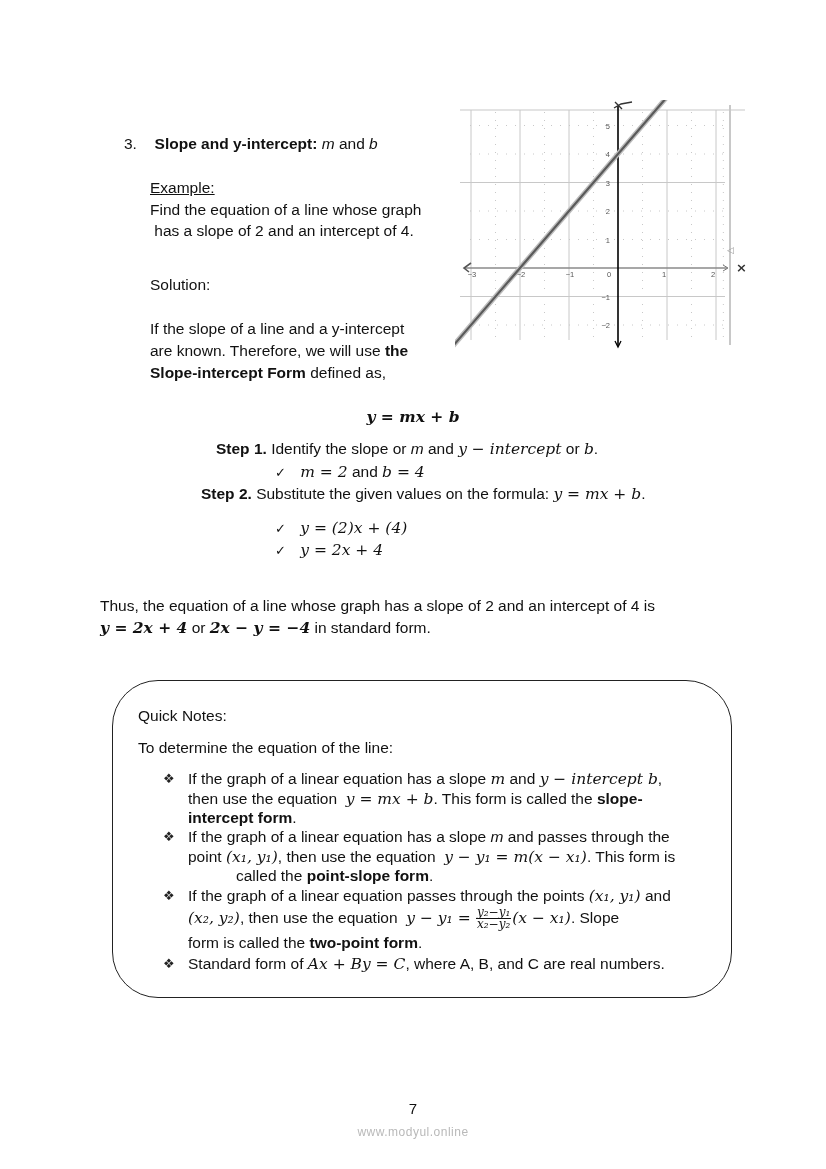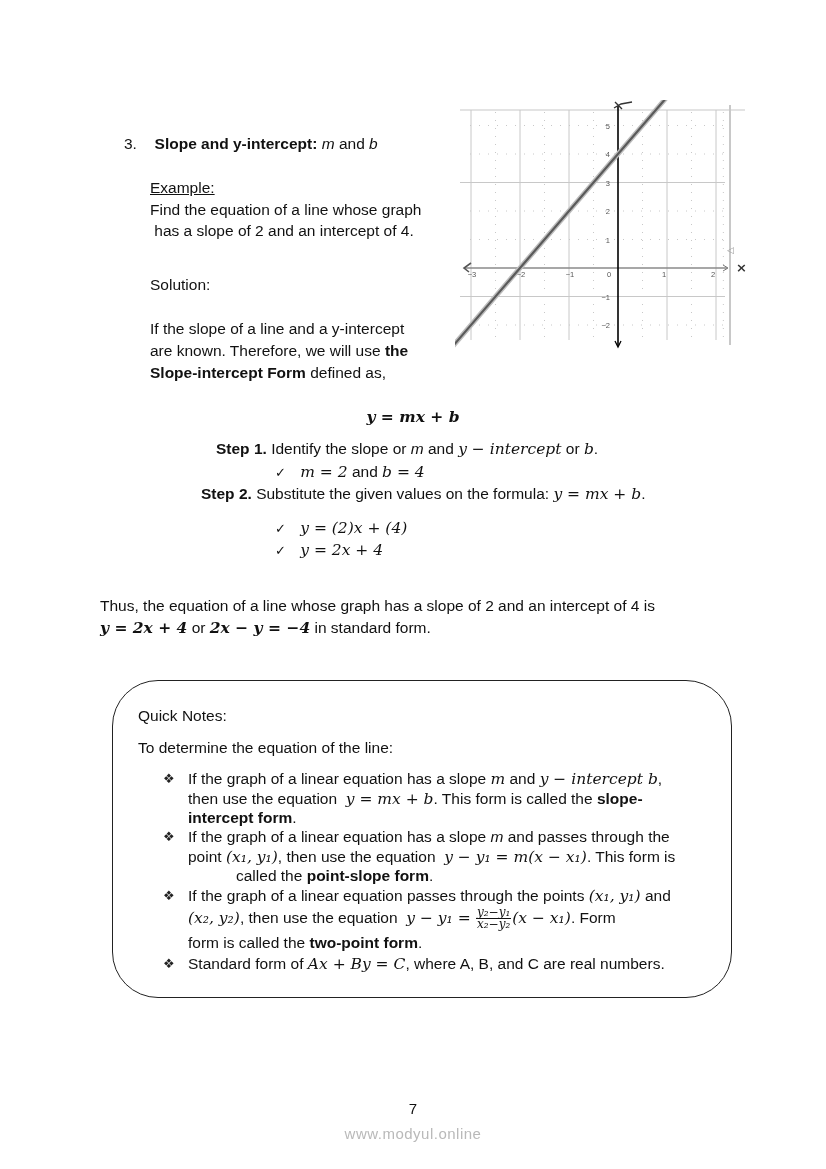--- a/index.html
+++ b/index.html
@@ -14,21 +14,21 @@
 
   #graph { position: absolute; left: 455px; top: 100px; width: 300px; height: 260px; }
 
   .notes-box { position: absolute; left: 112px; top: 680px; width: 620px; height: 318px;
                border: 1.6px solid #222; border-radius: 46px; box-sizing: border-box; }
   .bullet { position: absolute; font-size: 13px; color: #222; }
   .frac { display: inline-block; vertical-align: middle; text-align: center; font-size: 12px; line-height: 11px; margin: 0 1px; }
   .frac .num { display: block; border-bottom: 1px solid #111; padding: 0 1px; }
   .frac .den { display: block; padding: 0 1px; }
   .footer-page { position: absolute; left: 0; width: 826px; top: 1100px; text-align: center; font-size: 15px; color: #111; }
-  .footer-site { position: absolute; left: 0; width: 826px; top: 1125px; text-align: center; font-size: 15px; color: #b9b9b9; letter-spacing: 0.5px; }
+  .footer-site { position: absolute; left: 0; width: 826px; top: 1125px; text-align: center; font-size: 12px; color: #b9b9b9; letter-spacing: 0.5px; }
 </style>
 </head>
 <body>
 
 <div class="line" style="left:124px; top:134px;">
   <span>3.</span>
   <span style="display:inline-block; width:9px;"></span>
   <span class="bold">Slope and </span><span class="bi">y-intercept</span><span class="bold">:</span>
   <span class="it">m</span><span> and </span><span class="it">b</span>
 </div>
@@ -156,21 +156,21 @@
 <div class="line" style="left:188px; top:866px;margin-left:48px;">
   <span style="white-space:pre;">called the </span><span class="bold">point-slope form</span><span>.</span>
 </div>
 
 <span class="bullet" style="left:163px; top:888px;">❖</span>
 <div class="line" style="left:188px; top:886px;">
   <span style="white-space:pre;">If the graph of a linear equation passes through the points </span><span class="math">(x₁, y₁)</span><span style="white-space:pre;"> and</span>
 </div>
 <div class="line" style="left:188px; top:907px;">
   <span class="math">(x₂, y₂)</span><span style="white-space:pre;">, then use the equation  </span><span class="math">y − y₁ =</span>
-  <span class="frac math"><span class="num">y₂−y₁</span><span class="den">x₂−y₂</span></span><span class="math">(x − x₁)</span><span style="white-space:pre;">. Form</span>
+  <span class="frac math"><span class="num">y₂−y₁</span><span class="den">x₂−y₂</span></span><span class="math">(x − x₁)</span><span style="white-space:pre;">. Slope</span>
 </div>
 <div class="line" style="left:188px; top:933px;">
   <span style="white-space:pre;">form is called the </span><span class="bold">two-point form</span><span>.</span>
 </div>
 
 <span class="bullet" style="left:163px; top:956px;">❖</span>
 <div class="line" style="left:188px; top:954px;">
   <span style="white-space:pre;">Standard form of </span><span class="math">Ax + By = C</span><span style="white-space:pre;">, where A, B, and C are real numbers.</span>
 </div>
 

